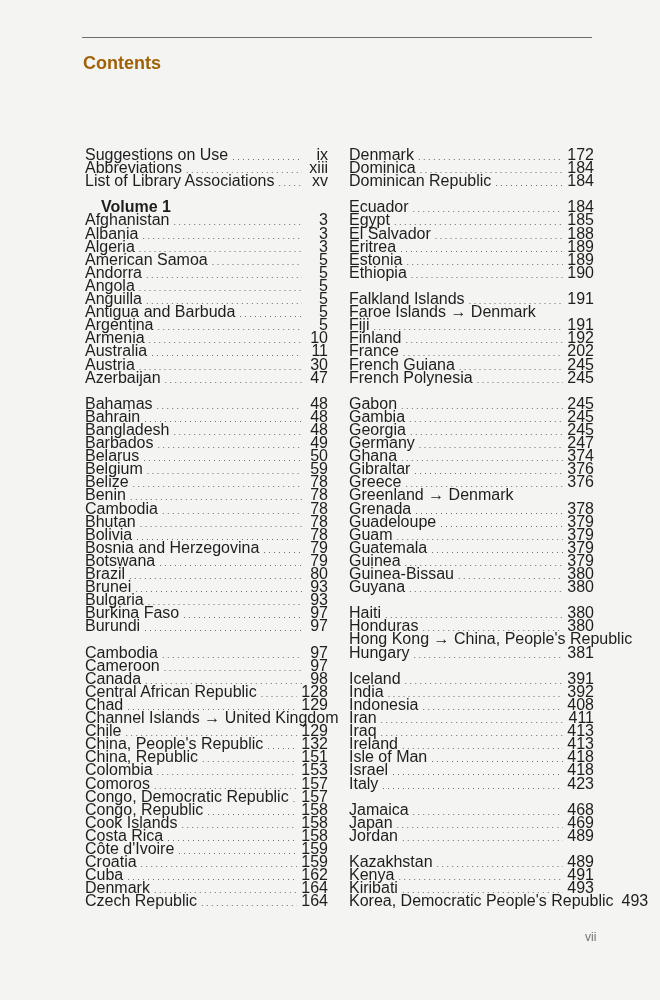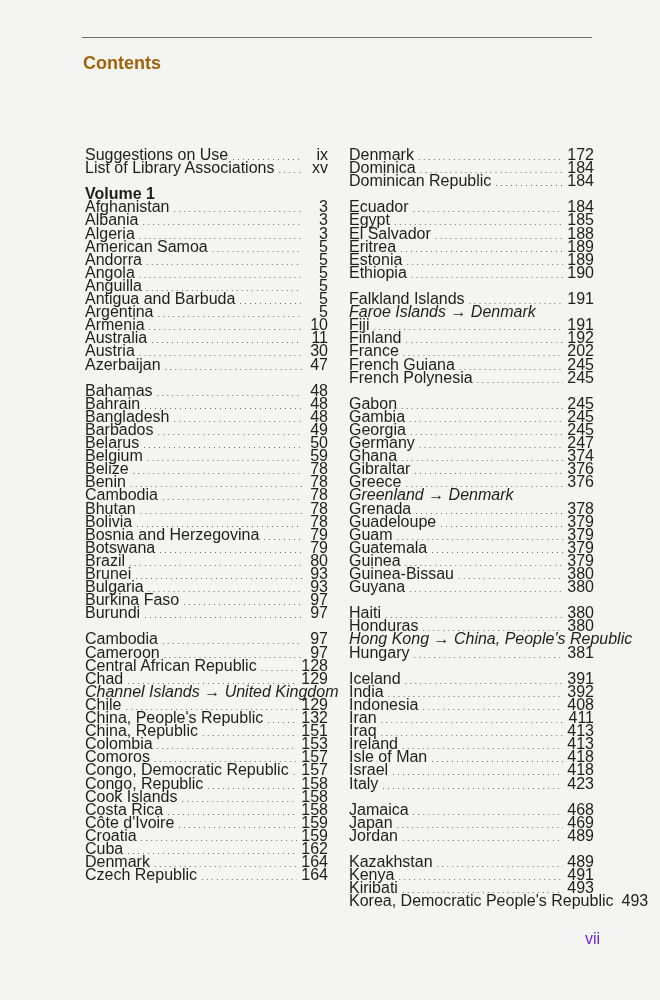--- a/index.html
+++ b/index.html
@@ -33,40 +33,45 @@
   .entry .name { flex: 0 0 auto; }
   .entry .leader {
     flex: 1 1 auto; overflow: hidden; margin: 0 4px 0 4px;
     color: #555; letter-spacing: 2.6px; font-size: 9px;
   }
   .entry .leader::before {
     content: ". . . . . . . . . . . . . . . . . . . . . . . . . . . . . . . . . . . . . . . . . . . . . . . . . . . . . . . . . . . . . . . .";
     letter-spacing: 0;
   }
   .entry .page { flex: 0 0 auto; min-width: 22px; text-align: right; }
-  .heading { font-weight: bold; height: 13.1px; }
-  .xref { height: 13.1px; white-space: nowrap; font-style: italic; }
+  .heading { font-weight: bold; height: 13.1px; margin-left: 16px; }
+  .xref { height: 13.1px; white-space: nowrap; }
   .page-number {
-    position: absolute; left: 585px; top: 930px; font-size: 16px; color: #6d28d9;
+    position: absolute; left: 585px; top: 930px; font-size: 12px; color: #737373;
   }
 </style>
 </head>
 <body>
 
 <div class="top-rule"></div>
 <h1 class="page-title">Contents</h1>
 
 <div class="col col-left">
     <div class="group">
       <div class="entry">
         <span class="name">Suggestions on Use</span>
         <span class="leader"></span>
         <span class="page">ix</span>
       </div>
       <div class="entry">
+        <span class="name">Abbreviations</span>
+        <span class="leader"></span>
+        <span class="page">xiii</span>
+      </div>
+      <div class="entry">
         <span class="name">List of Library Associations</span>
         <span class="leader"></span>
         <span class="page">xv</span>
       </div>
     </div>
     <div class="group">
       <div class="heading">Volume 1</div>
       <div class="entry">
         <span class="name">Afghanistan</span>
         <span class="leader"></span>
@@ -228,20 +233,25 @@
     <div class="group">
       <div class="entry">
         <span class="name">Cambodia</span>
         <span class="leader"></span>
         <span class="page">97</span>
       </div>
       <div class="entry">
         <span class="name">Cameroon</span>
         <span class="leader"></span>
         <span class="page">97</span>
+      </div>
+      <div class="entry">
+        <span class="name">Canada</span>
+        <span class="leader"></span>
+        <span class="page">98</span>
       </div>
       <div class="entry">
         <span class="name">Central African Republic</span>
         <span class="leader"></span>
         <span class="page">128</span>
       </div>
       <div class="entry">
         <span class="name">Chad</span>
         <span class="leader"></span>
         <span class="page">129</span>

